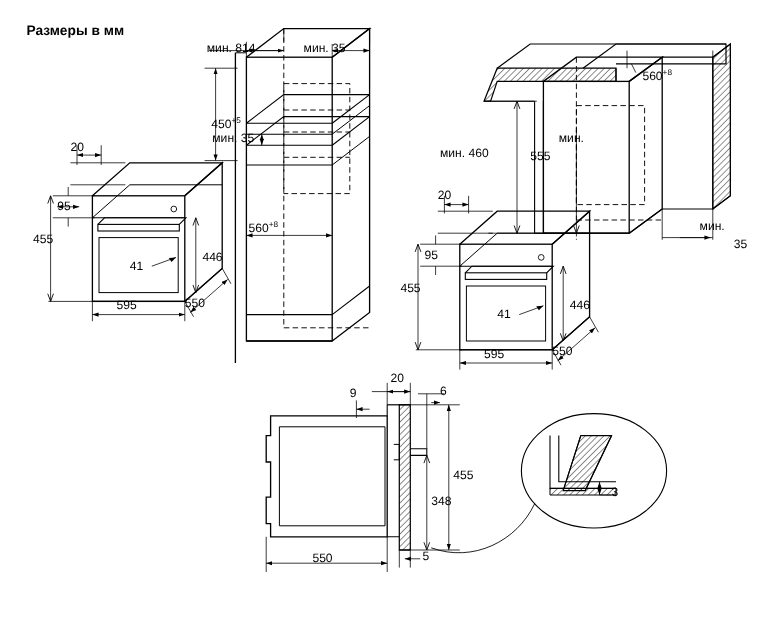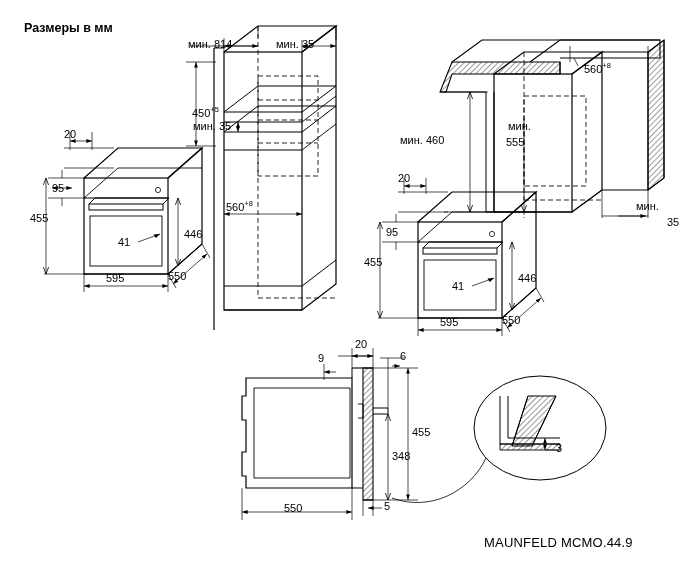--- a/index.html
+++ b/index.html
@@ -367,29 +367,28 @@
   <div class="lbl" style="left:386px; top:226px;">95</div>
   <div class="lbl" style="left:364px; top:256px;">455</div>
   <div class="lbl" style="left:452px; top:280px;">41</div>
   <div class="lbl" style="left:518px; top:272px;">446</div>
   <div class="lbl" style="left:440px; top:316px;">595</div>
   <div class="lbl" style="left:502px; top:314px;">550</div>
 
   <div class="lbl" style="left:584px; top:62px;"><span>560</span><span class="sup">+8</span></div>
   <div class="lbl" style="left:400px; top:134px;">мин. 460</div>
   <div class="lbl" style="left:508px; top:120px;">мин.</div>
-  <div class="lbl" style="left:506px; top:136px;">555</div>
+  <div class="lbl" style="left:482px; top:136px;">555</div>
   <div class="lbl" style="left:636px; top:200px;">мин.</div>
   <div class="lbl" style="left:640px; top:216px;margin-left:27px;">35</div>
 
   <div class="lbl" style="left:355px; top:338px;">20</div>
   <div class="lbl" style="left:318px; top:352px;">9</div>
   <div class="lbl" style="left:400px; top:350px;">6</div>
   <div class="lbl" style="left:412px; top:426px;">455</div>
   <div class="lbl" style="left:392px; top:450px;">348</div>
   <div class="lbl" style="left:284px; top:502px;">550</div>
   <div class="lbl" style="left:384px; top:500px;">5</div>
 
   <div class="lbl" style="left:556px; top:442px;">3</div>
 
-  <div class="lbl model" style="left:484px; top:536px;">MAUNFELD MCMO.44.9</div>
 
 </div>
 
 </body></html>

